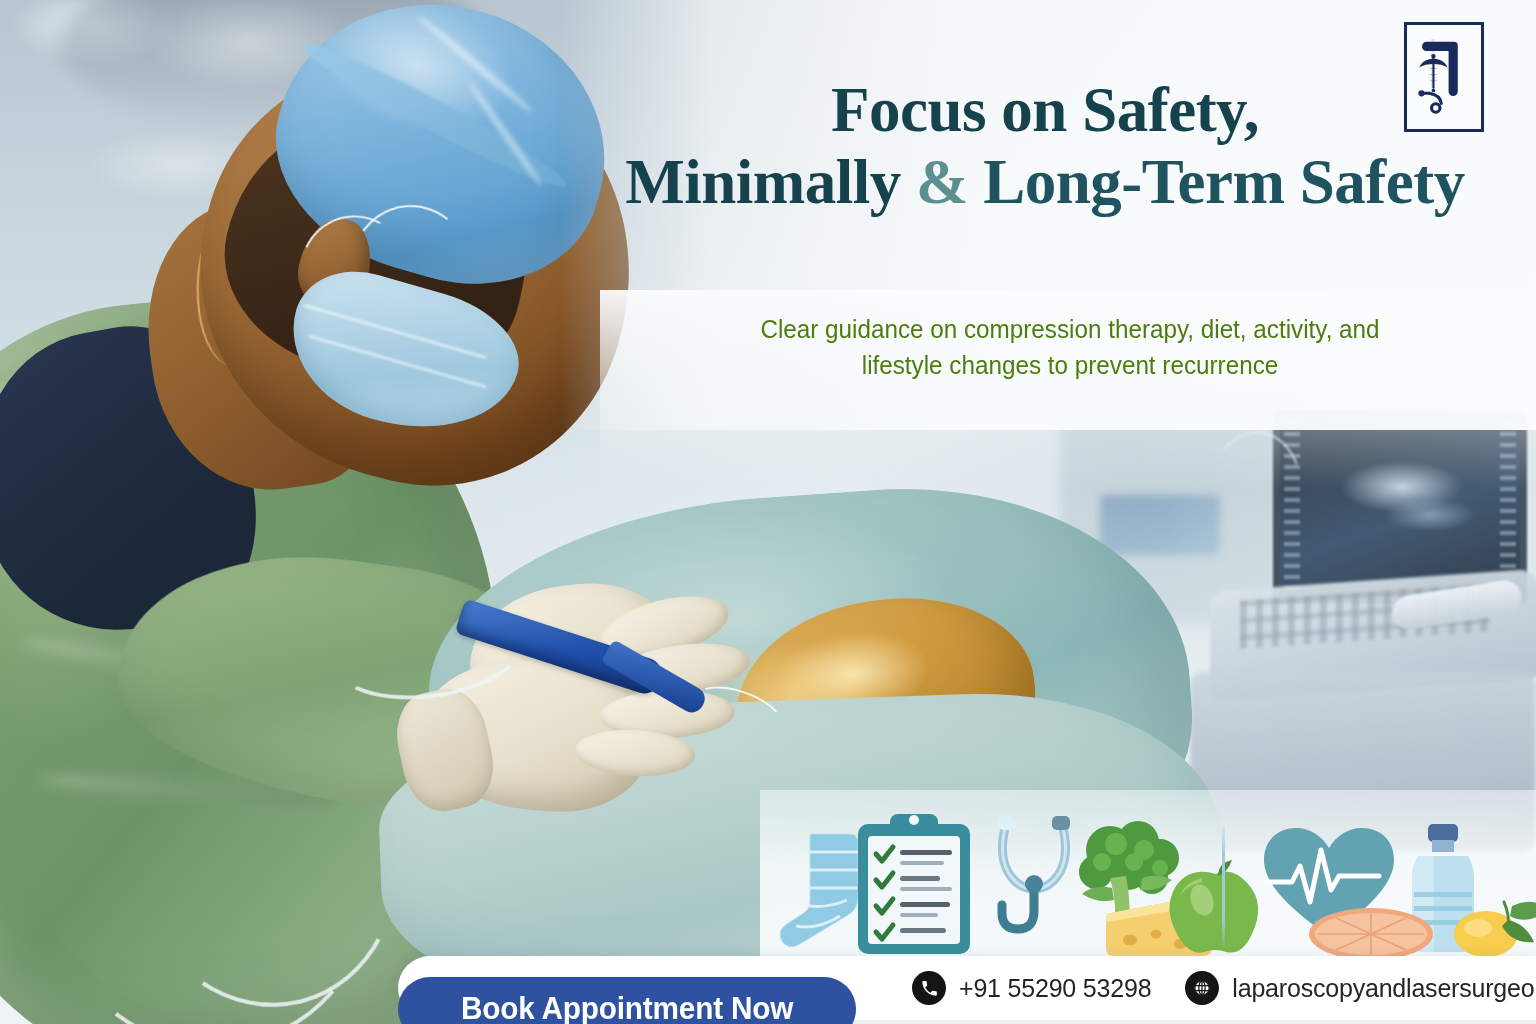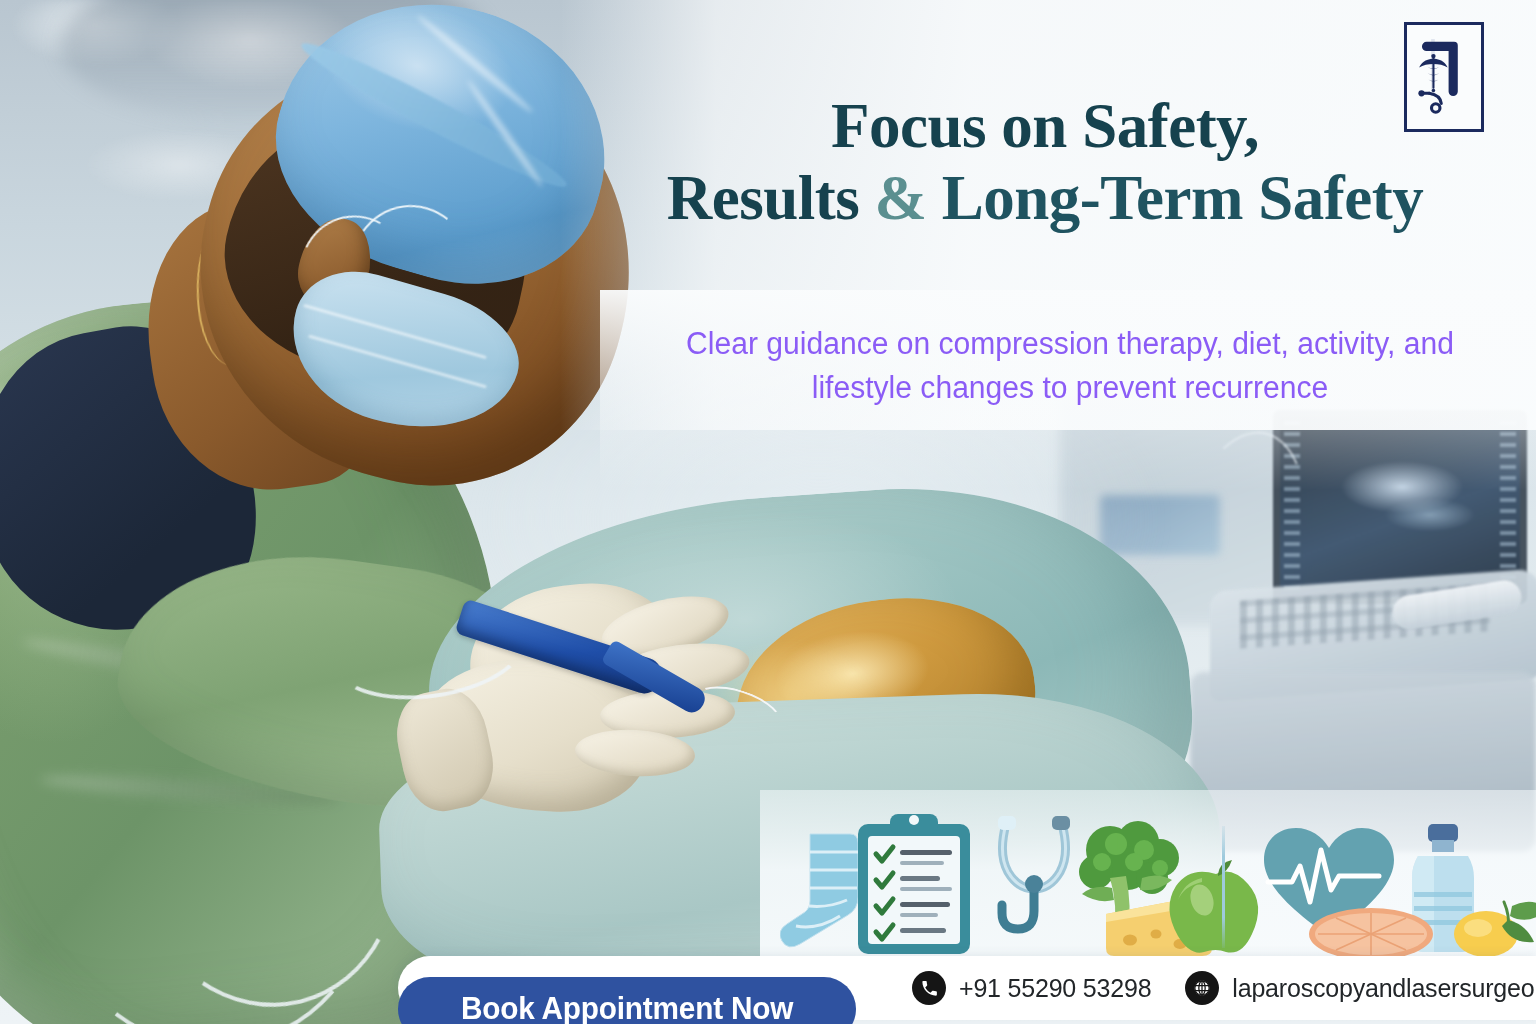--- a/index.html
+++ b/index.html
@@ -262,21 +262,20 @@
   }
   
   .headline{
     position:absolute;left:600px;top:78px;width:890px;
     text-align:center;
     font-family:"Liberation Serif",serif;
     font-weight:700;
     color:#1d4b57;
     line-height:1.04;
     letter-spacing:-.5px;
-    margin-top:16px;
   }
   .hl1{display:block;font-size:63px;}
   .hl2{display:block;font-size:63px;margin-top:6px;}
   .amp{color:#5b8f90;}
   .hl-dark{color:#16424e;}
   .hl-mid{color:#1f5360;}
   
   .ribbon{
     position:absolute;left:590px;top:246px;width:910px;height:42px;
     background:linear-gradient(90deg,
@@ -290,22 +289,22 @@
     display:flex;align-items:center;justify-content:center;
   }
   .ribbon span{
     font-family:"Liberation Sans",sans-serif;
     font-size:22.5px;color:#ffffff;letter-spacing:.1px;
     transform:scaleX(.93);white-space:nowrap;
     text-shadow:0 1px 2px rgba(30,70,80,.35);
   }
   
   .para{
-    position:absolute;left:640px;top:322px;width:860px;text-align:center;
-    font-size:31px;line-height:1.42;color:#8b5cf6;
+    position:absolute;left:640px;top:312px;width:860px;text-align:center;
+    font-size:25px;line-height:1.42;color:#4d7c0f;
     font-family:"Liberation Sans",sans-serif;
   }
   .para span{display:block;transform:scaleX(.97);}
   
   .icon-strip{position:absolute;left:780px;top:808px;width:756px;height:152px;}
   .divider{
     position:absolute;left:442px;top:18px;width:3px;height:122px;
     background:linear-gradient(180deg,rgba(140,190,210,.15),#9ecadd 25%,#9ecadd 75%,rgba(140,190,210,.15));
   }
   
@@ -426,21 +425,21 @@
         <path d="M12 73 h9"></path>
         <path d="M21 73 q12 2 13 11"></path>
         <circle cx="12.5" cy="73" r="3.4" fill="#1b2a5e" stroke="none"></circle>
         <circle cx="28" cy="89" r="4.6"></circle>
       </g>
     </svg>
   </div>
 
   <div class="headline">
     <span class="hl1 hl-dark">Focus on Safety,</span>
-    <span class="hl2"><span class="hl-dark">Results </span><span class="amp">&amp;</span><span class="hl-mid"> Long-Term Safety</span></span>
+    <span class="hl2"><span class="hl-dark">Minimally </span><span class="amp">&amp;</span><span class="hl-mid"> Long-Term Safety</span></span>
   </div>
 
 
   <div class="para">
     <span>Clear guidance on compression therapy, diet, activity, and</span>
     <span>lifestyle changes to prevent recurrence</span>
   </div>
 
   <div class="icon-strip">
 

